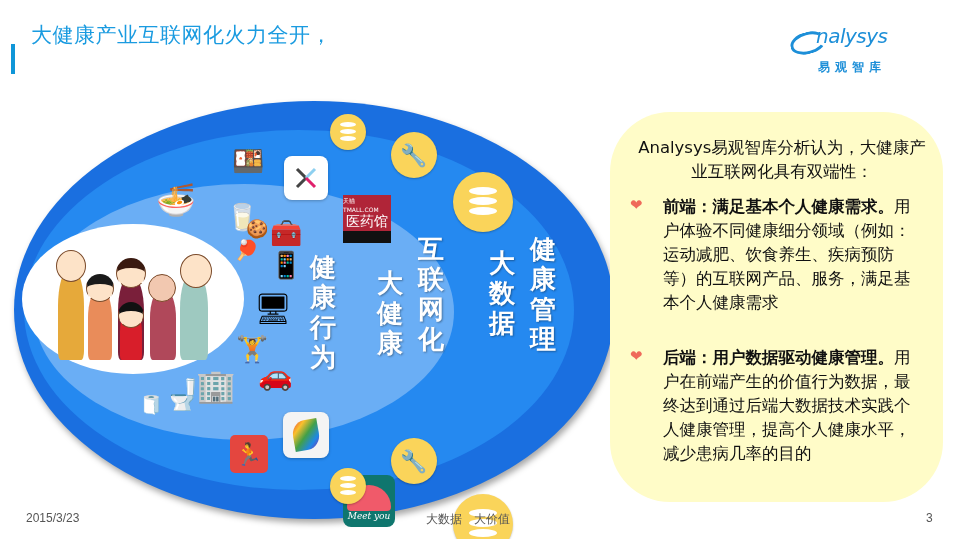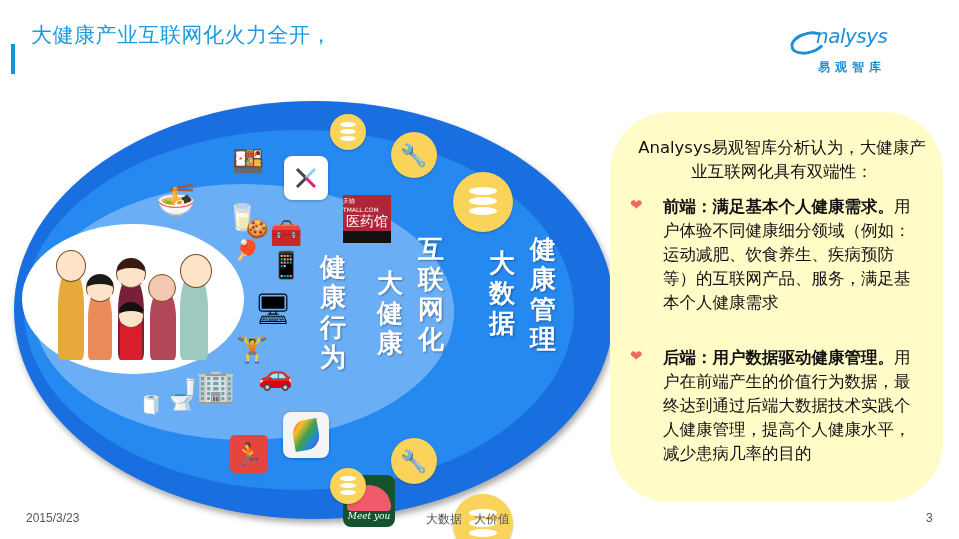--- a/index.html
+++ b/index.html
@@ -99,21 +99,21 @@
         <path d="M6 6 L15 15 L6 24" stroke="#444" stroke-width="3" fill="none"></path>
         <path d="M15 15 L24 6" stroke="#8ed0f0" stroke-width="3"></path>
         <path d="M15 15 L24 24" stroke="#e0216c" stroke-width="3"></path>
       </svg>
   </div>
   <div class="app" style="left:343px;top:95px;width:48px;height:48px;background:#b02538;flex-direction:column;border-radius:0;">
     <div style="font-size:6px;color:#fff;margin-top:2px;">天猫 TMALL.COM</div>
     <div style="font-size:14px;color:#fff;">医药馆</div>
     <div style="flex:1;width:100%;background:#111;"></div>
   </div>
-  <div class="app" style="left:343px;top:375px;width:52px;height:52px;background:#14532d;flex-direction:column;">
+  <div class="app" style="left:343px;top:375px;width:52px;height:52px;background:#0f766e;flex-direction:column;">
     <div style="width:44px;height:26px;background:#f05a6a;border-radius:22px 22px 4px 4px;margin-top:4px;"></div>
     <div style="font-size:9px;color:#fff;font-style:italic;font-family:'DejaVu Serif',serif;">Meet you</div>
   </div>
   <div class="app" style="left:283px;top:312px;width:46px;height:46px;background:#f4f4f4;box-shadow:0 1px 3px rgba(0,0,0,0.25);">
     <div style="width:26px;height:30px;border-radius:50% 0 50% 0;background:linear-gradient(135deg,#e53935,#fbc02d,#43a047,#1e88e5,#8e24aa);transform:rotate(-10deg);"></div>
   </div>
   <div class="app" style="left:230px;top:335px;width:38px;height:38px;background:#e4463f;border-radius:5px;">
     <span style="color:#fff;font-size:22px;">🏃</span>
   </div>
 
@@ -146,21 +146,21 @@
     <span class="wrench" style="font-size:22px;">🔧</span>
   </div>
   <div class="coin" style="left:330px;top:368px;width:36px;height:36px;">
     <div class="db">
         <span style="width:16px;height:5px;"></span>
         <span style="width:16px;height:5px;"></span>
         <span style="width:16px;height:5px;"></span>
       </div>
   </div>
 
-  <div class="vlabel" style="left:318px;top:152px;">健康行为</div>
+  <div class="vlabel" style="left:308px;top:152px;">健康行为</div>
   <div class="vlabel" style="left:375px;top:168px;">大健康</div>
   <div class="vlabel" style="left:487px;top:148px;">大数据</div>
   <div class="vlabel" style="left:416px;top:134px;">互联网化</div>
   <div class="vlabel" style="left:528px;top:134px;">健康管理</div>
 </div>
 
 <div class="callout">
   <div class="callout-intro">Analysys易观智库分析认为，大健康产业互联网化具有双端性：</div>
   <div class="point" style="top:83px;">
     <span class="heart">❤</span>

